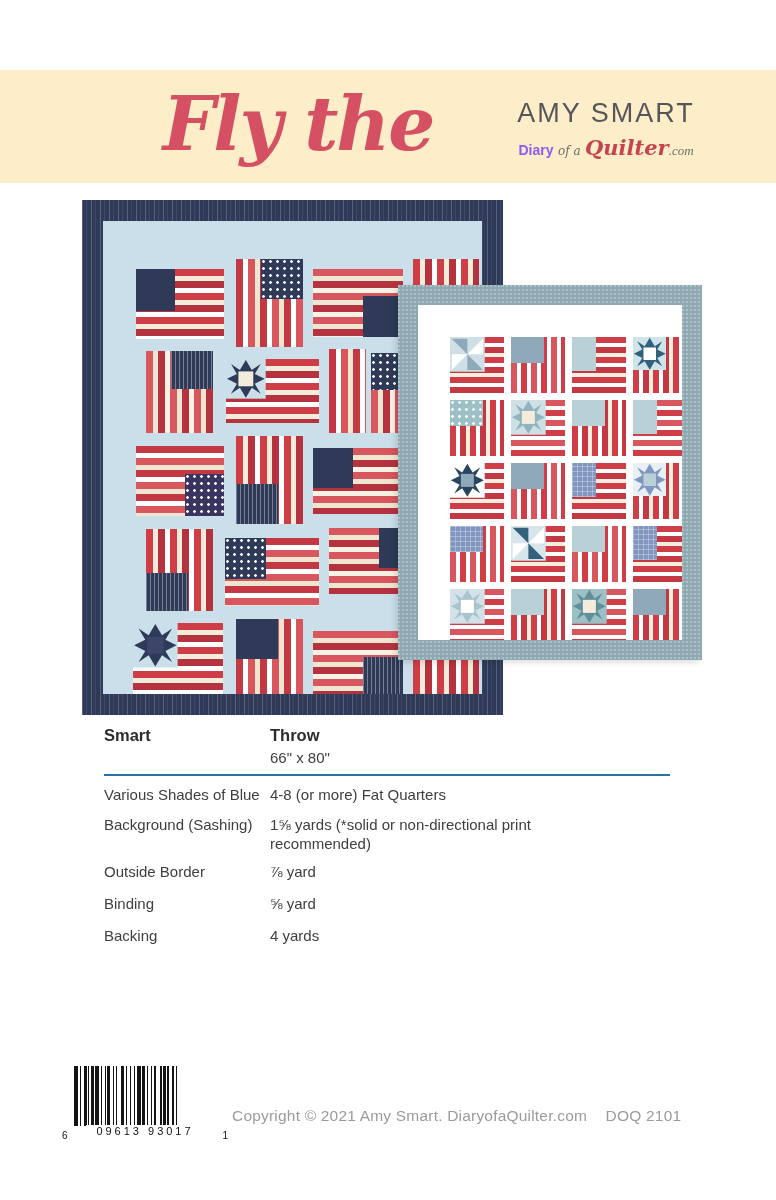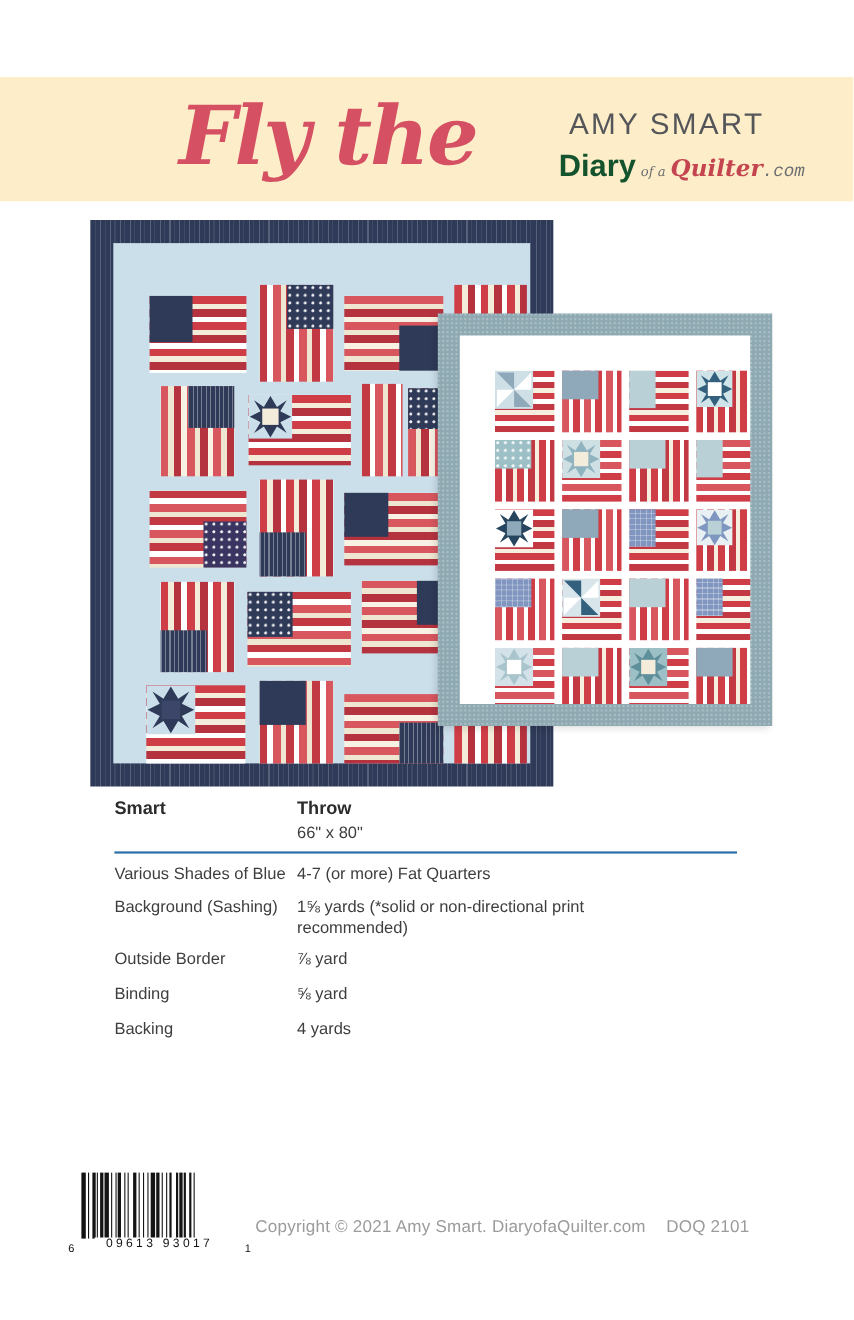--- a/index.html
+++ b/index.html
@@ -6,25 +6,25 @@
   .page{position:relative;width:776px;height:1200px;background:#ffffff;overflow:hidden;
         font-family:"Liberation Sans", sans-serif;}
   
   .band{position:absolute;left:0;top:70px;width:776px;height:113px;background:#fdeec9;}
   .title{position:absolute;left:78px;top:-6px;width:440px;margin:0;text-align:center;
          font-family:"DejaVu Serif", serif;font-style:italic;font-weight:bold;
          font-size:74px;line-height:120px;color:#d55062;letter-spacing:-2px;}
   .brand{position:absolute;right:72px;top:28px;width:196px;text-align:center;}
   .brand-name{font-size:27px;letter-spacing:2px;color:#55565a;white-space:nowrap;}
   .brand-logo{margin-top:6px;white-space:nowrap;}
-  .lg-diary{font-size:28px;font-weight:bold;color:#14532d;}
+  .lg-diary{font-size:14px;font-weight:bold;color:#8b5cf6;}
   .lg-of{font-family:"DejaVu Serif", serif;font-style:italic;font-size:12px;color:#6d6e71;}
   .lg-quilter{font-family:"DejaVu Serif", serif;font-style:italic;font-weight:bold;
               font-size:21px;color:#c4454f;}
-  .lg-com{font-family:Liberation Mono, monospace;font-style:italic;font-size:16px;color:#6d6e71;}
+  .lg-com{font-family:Liberation Serif, serif;font-style:italic;font-size:13px;color:#6d6e71;}
   
   .quilt{position:absolute;box-sizing:border-box;}
   #main-quilt{z-index:1;
     background-image:repeating-linear-gradient(90deg, rgba(255,255,255,0.20) 0 1px,
       rgba(255,255,255,0) 1px 4px, rgba(255,255,255,0.08) 4px 5px, rgba(255,255,255,0) 5px 9px);}
   #throw-quilt{z-index:2;box-shadow:-3px 3px 6px rgba(0,0,0,0.12);
     background-image:radial-gradient(circle at 1px 1px, rgba(255,255,255,0.28) 0.8px, rgba(255,255,255,0) 1.2px);
     background-size:4px 4px;}
   .field{position:absolute;overflow:hidden;}
   .block{position:absolute;}
@@ -257,21 +257,21 @@
       <div class="lbl">Smart</div>
       <div class="val">
         <div>Throw</div>
         <div class="sub">66" x 80"</div>
       </div>
     </div>
     <div class="rule"></div>
     <div id="spec-rows">
         <div class="srow" style="margin-bottom: 11px;">
           <div class="lbl">Various Shades of Blue</div>
-          <div class="val">4-7 (or more) Fat Quarters</div>
+          <div class="val">4-8 (or more) Fat Quarters</div>
         </div>
         <div class="srow" style="margin-bottom: 9px;">
           <div class="lbl">Background (Sashing)</div>
           <div class="val">1⅝ yards (*solid or non-directional print recommended)</div>
         </div>
         <div class="srow" style="margin-bottom: 13px;">
           <div class="lbl">Outside Border</div>
           <div class="val">⅞ yard</div>
         </div>
         <div class="srow" style="margin-bottom: 13px;">

